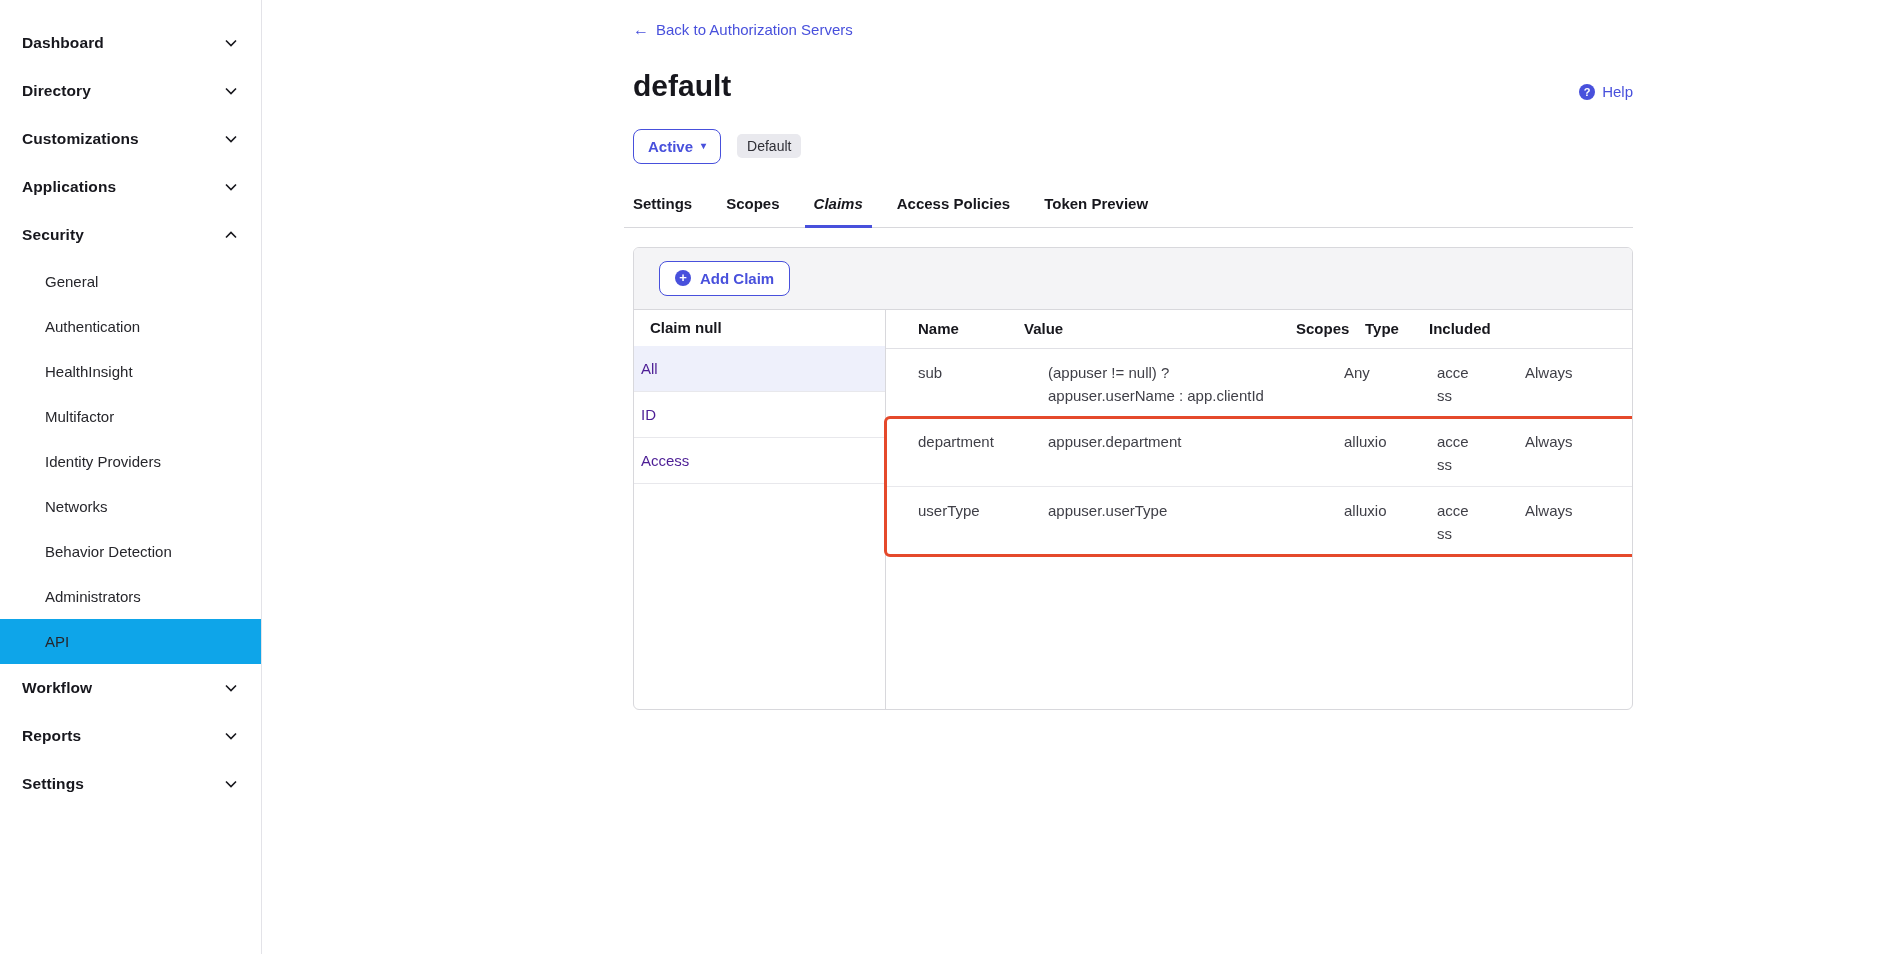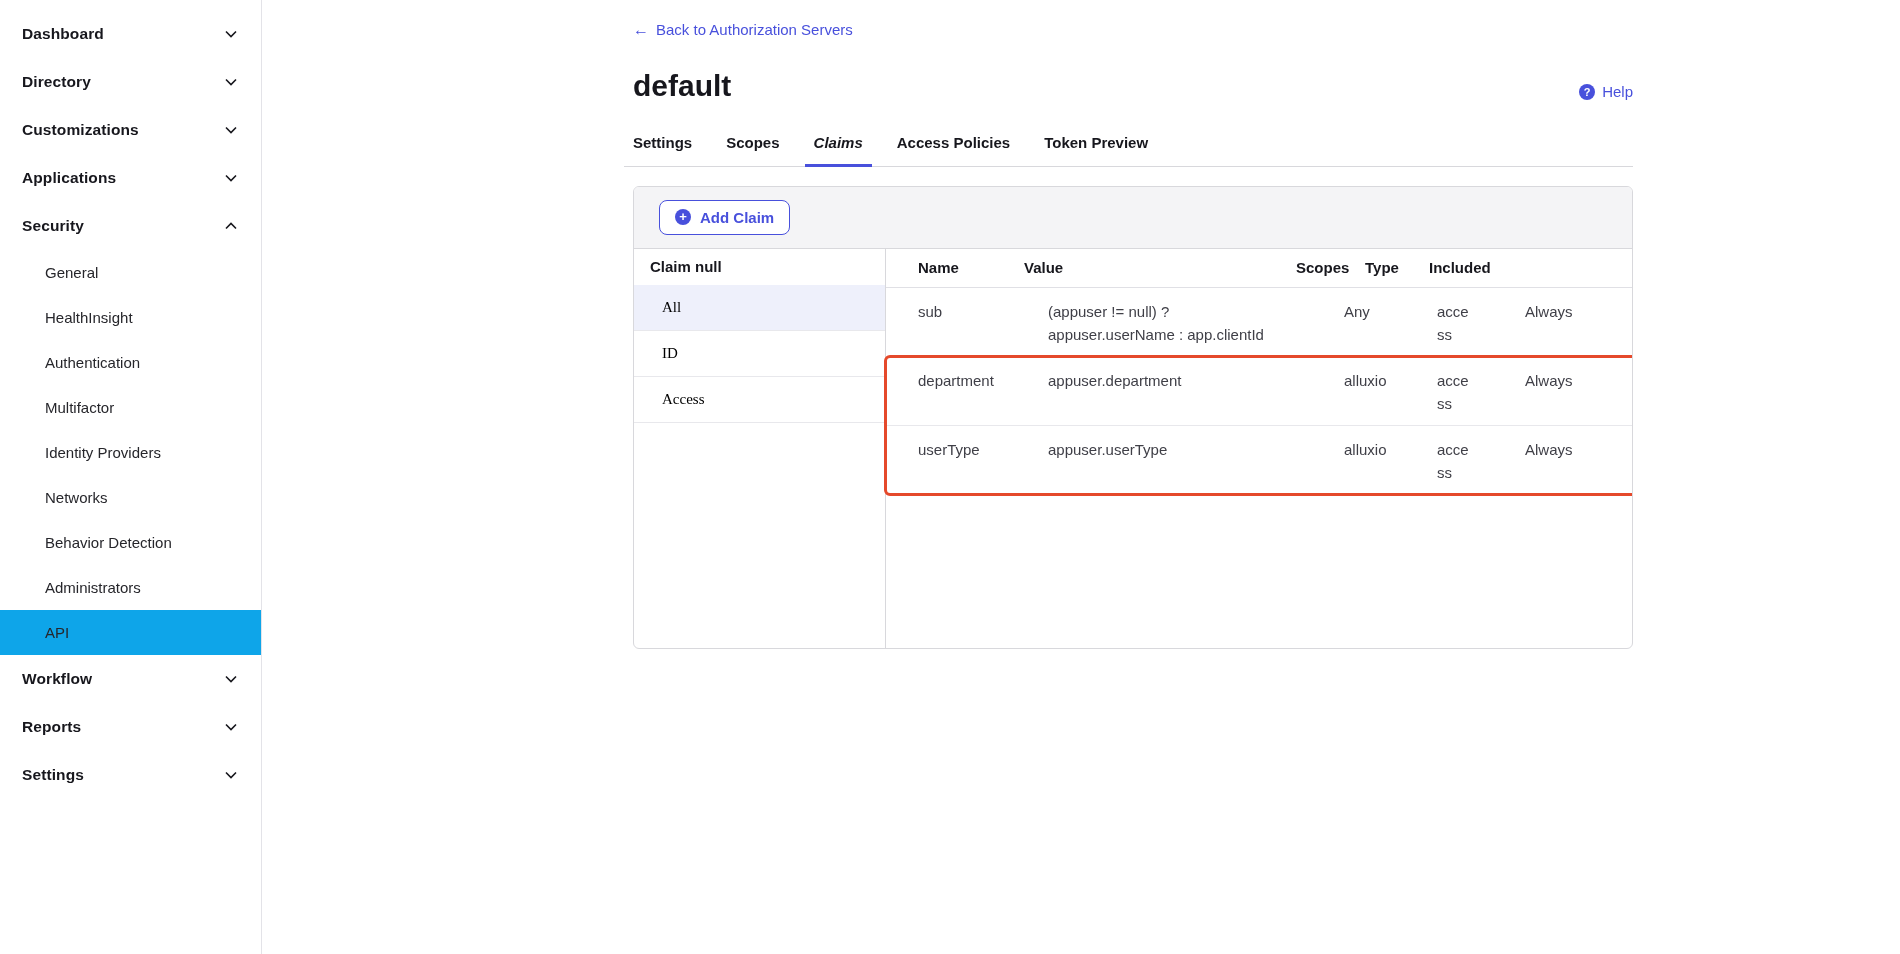--- a/index.html
+++ b/index.html
@@ -3,21 +3,21 @@
 <meta charset="utf-8">
 <style>
   * { margin:0; padding:0; box-sizing:border-box; }
   html,body { width:1900px; height:954px; background:#ffffff; overflow:hidden;
               font-family:"Liberation Sans", sans-serif; color:#17171d; }
 
   .app { display:flex; width:1900px; height:954px; }
 
   
   .sidebar { width:262px; min-width:262px; height:954px; background:#ffffff;
-             border-right:1px solid #e3e3e8; padding-top:10px; }
+             border-right:1px solid #e3e3e8; padding-top:19px; }
   .nav-item { display:flex; align-items:center; justify-content:space-between;
               height:48px; padding:0 24px 0 22px; cursor:pointer; }
   .nav-item .lbl { font-size:15.5px; font-weight:700; color:#17171d; letter-spacing:.1px; }
   .nav-sub { display:flex; align-items:center; height:45px; padding-left:45px; cursor:pointer; }
   .nav-sub .lbl { font-size:15px; font-weight:400; color:#26262b; }
   .nav-sub.selected { background:#0ea5e9; }
   .chev { flex:0 0 auto; }
 
   
   .main { flex:1; position:relative; }
@@ -59,22 +59,22 @@
                font-family:"Liberation Sans", sans-serif; }
   .add-icon { width:16px; height:16px; border-radius:50%; background:#4850dc; color:#fff;
               font-size:13px; font-weight:700; display:flex; align-items:center;
               justify-content:center; line-height:1; padding-bottom:1px; }
 
   .panel-body { flex:1; display:flex; min-height:0; }
 
   .claim-types { width:252px; min-width:252px; border-right:1px solid #d8d8dc; }
   .ct-header { height:36px; display:flex; align-items:center; padding-left:16px;
                font-size:15px; font-weight:700; color:#17171d; }
-  .ct-item { height:46px; display:flex; align-items:center; padding-left:28px;
-             font-size:15px; color:#000000; border-bottom:1px solid #e8e8ec; cursor:pointer;font-family:Liberation Serif, serif; }
+  .ct-item { height:46px; display:flex; align-items:center; padding-left:7px;
+             font-size:15px; color:#4c1d95; border-bottom:1px solid #e8e8ec; cursor:pointer; }
   .ct-item.selected { background:#eef0fb; }
 
   .claims-table { flex:1; font-size:15px; color:#3f3f47; }
   .t-row { display:grid; grid-template-columns:106px 272px 69px 64px 130px 1fr;
            padding-left:12px; border-bottom:1px solid #e8e8ec; }
   .t-head { height:39px; align-items:center; font-weight:700; color:#17171d;
             border-bottom:1px solid #e0e0e5; }
   .t-data { min-height:60px; padding-top:12px; padding-bottom:10px; line-height:23px;gap:24px; }
   .cell { padding-right:14px;margin-left:20px; }
   .type-wrap { display:inline-block; width:36px; word-break:break-all; }
@@ -120,24 +120,24 @@
     <div class="nav-item">
       <span class="lbl">Security</span>
       <svg class="chev" width="12" height="8">
           <polyline points="1,6.5 6,1.5 11,6.5" fill="none" stroke="#17171d" stroke-width="1.6"></polyline>
         </svg>
     </div>
     <div class="nav-sub">
       <span class="lbl">General</span>
     </div>
     <div class="nav-sub">
+      <span class="lbl">Authentication</span>
+    </div>
+    <div class="nav-sub">
       <span class="lbl">HealthInsight</span>
-    </div>
-    <div class="nav-sub">
-      <span class="lbl">Authentication</span>
     </div>
     <div class="nav-sub">
       <span class="lbl">Multifactor</span>
     </div>
     <div class="nav-sub">
       <span class="lbl">Identity Providers</span>
     </div>
     <div class="nav-sub">
       <span class="lbl">Networks</span>
     </div>
@@ -178,20 +178,27 @@
         <span>Back to Authorization Servers</span>
       </a>
 
       <div class="help">
         <span class="help-icon">?</span>
         <span>Help</span>
       </div>
 
       <h1 class="page-title">default</h1>
 
+      <div class="status-row">
+        <button class="active-btn">
+          <span>Active</span>
+          <span class="caret">▾</span>
+        </button>
+        <span class="badge">Default</span>
+      </div>
 
       <div class="tabs">
         <div class="tab">Settings</div>
         <div class="tab">Scopes</div>
         <div class="tab active">Claims</div>
         <div class="tab">Access Policies</div>
         <div class="tab">Token Preview</div>
       </div>
 
       <section class="panel">

